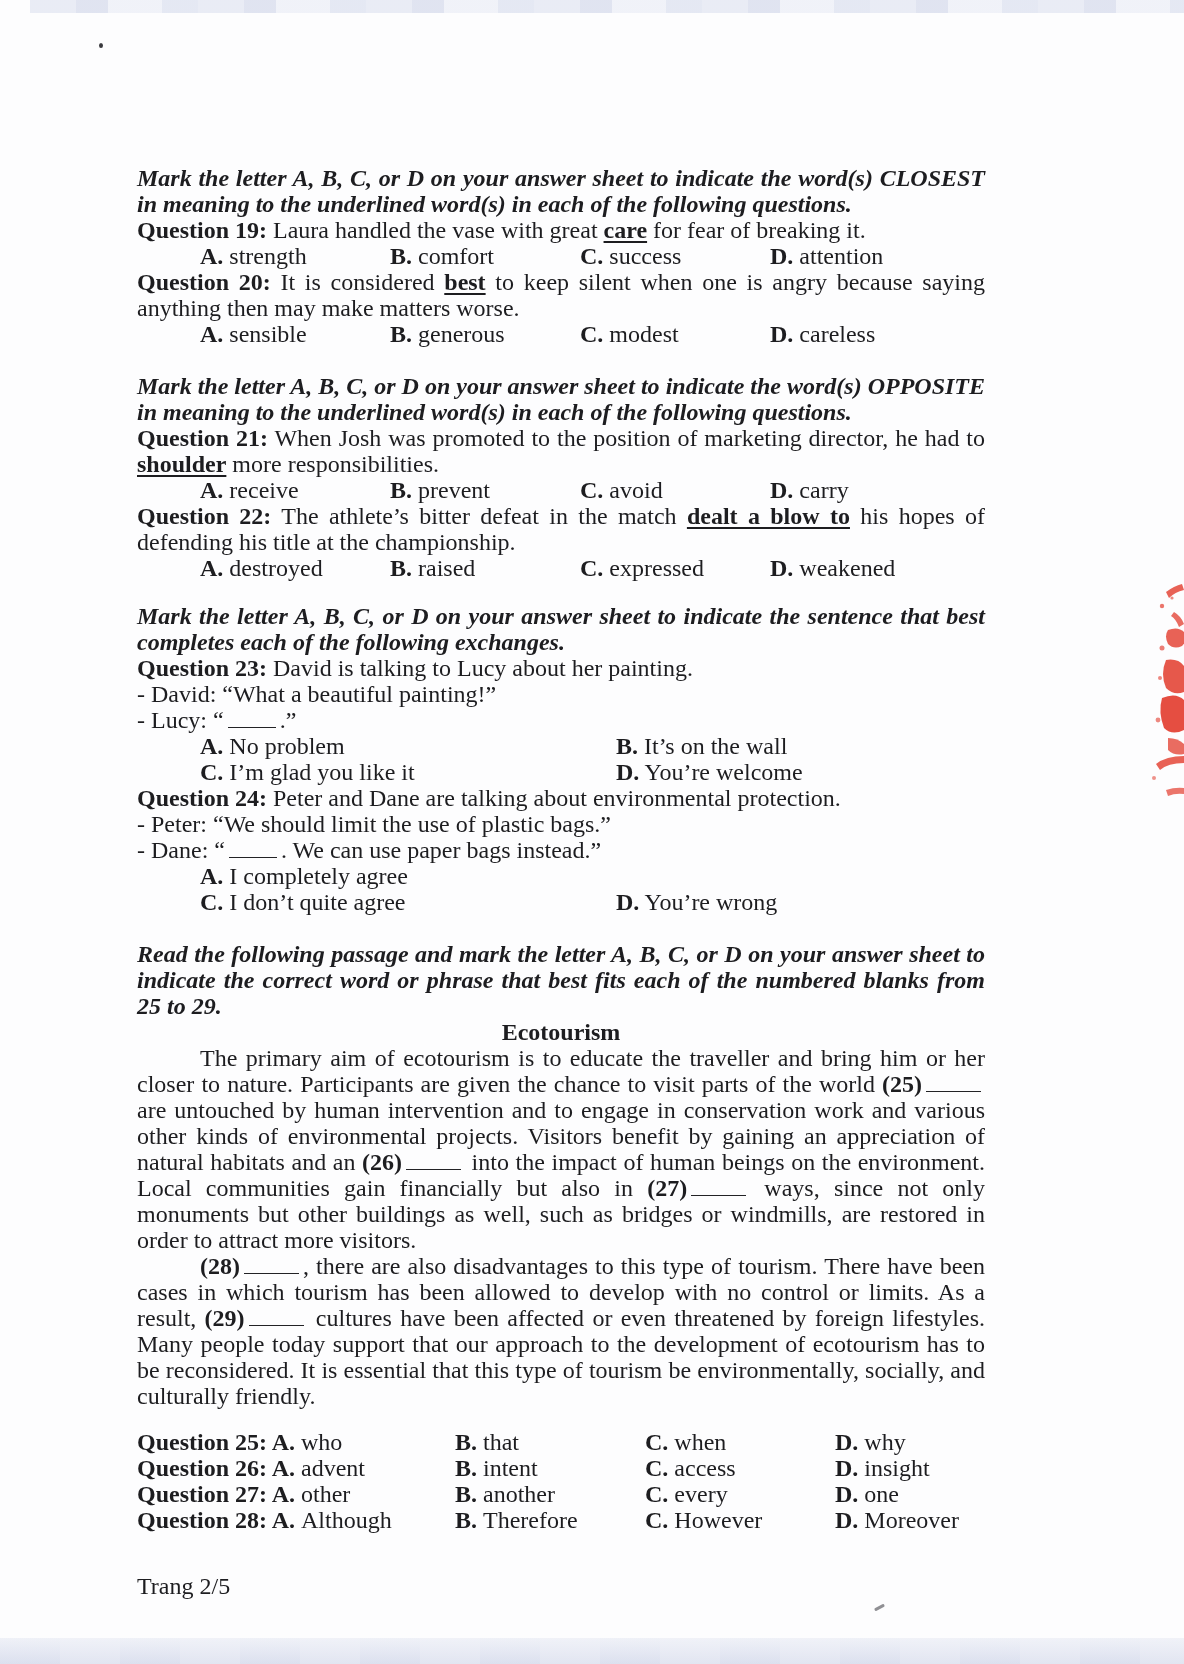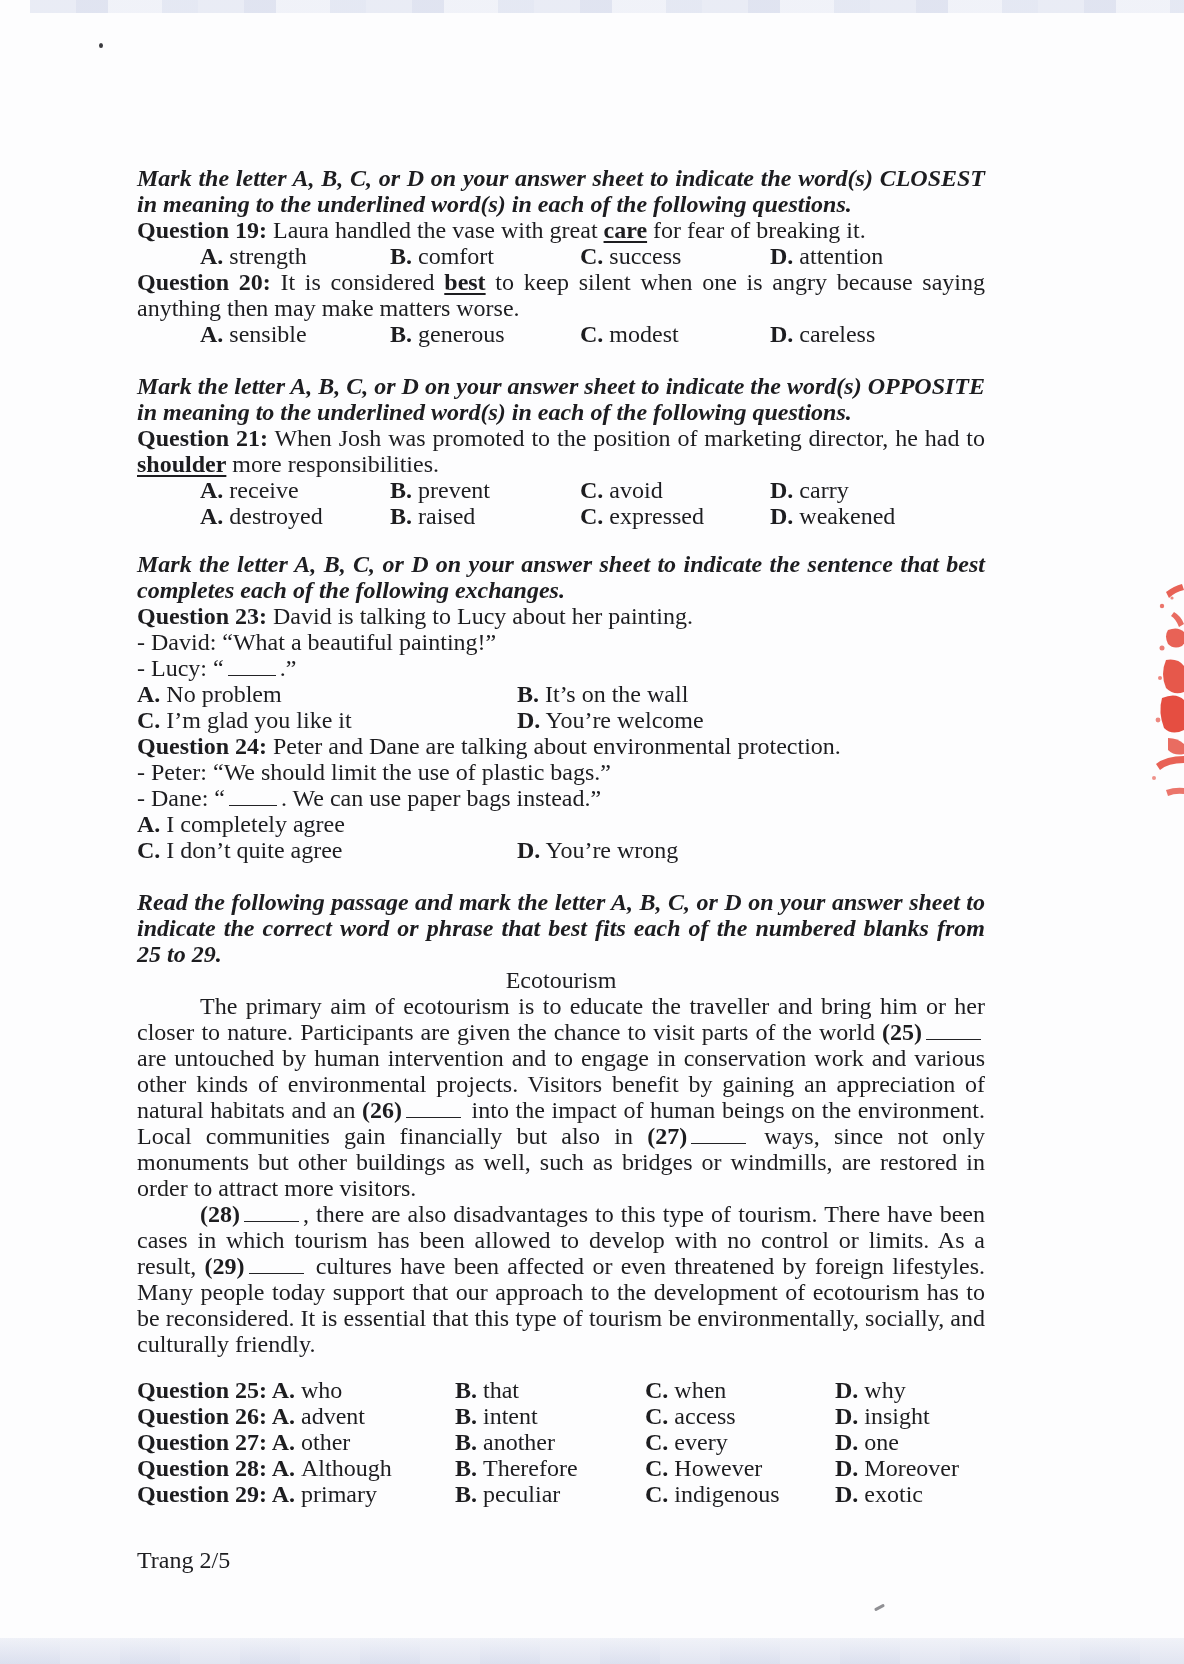--- a/index.html
+++ b/index.html
@@ -26,24 +26,24 @@
   .content{
     position:absolute;top:165px;left:137px;width:848px;
     font-size:24px;line-height:26px;
   }
   .b{font-weight:bold;}
   .instr{font-weight:bold;font-style:italic;text-align:justify;margin:0;}
   .stem{text-align:justify;margin:0;}
   .line{margin:0;}
   .ub{font-weight:bold;text-decoration:underline;text-decoration-thickness:1.6px;text-underline-offset:3px;}
   .opts4{display:grid;grid-template-columns:190px 190px 190px 1fr;margin-left:63px;}
-  .opts2{display:grid;grid-template-columns:380px 1fr;}
+  .opts2{display:grid;grid-template-columns:380px 1fr;margin-left:63px;gap:36px;}
   .sec{margin-top:26px;}
   .sec-sm{margin-top:22px;}
-  .center-b{text-align:center;font-weight:normal;margin:0;}
+  .center-b{text-align:center;font-weight:bold;margin:0;}
   .passage p{text-align:justify;text-indent:63px;margin:0;}
   .blank{
     display:inline-block;width:55px;height:14px;
     border-bottom:1.6px solid #232326;margin:0 4px;vertical-align:baseline;
   }
   .blank-sm{width:48px;}
   .row5{display:grid;grid-template-columns:318px 190px 190px 1fr;}
   .cloze-grid{margin-top:20px;}
   .footer{margin-top:40px;}
   .stamp{position:absolute;top:568px;right:0;width:52px;height:240px;pointer-events:none;}
@@ -79,20 +79,21 @@
   <p class="instr sec">Mark the letter A, B, C, or D on your answer sheet to indicate the word(s) OPPOSITE in meaning to the underlined word(s) in each of the following questions.</p>
 
   <p class="stem"><span class="b">Question 21:</span> <span>When Josh was promoted to the position of marketing director, he had to</span> <span class="ub">shoulder</span> <span>more responsibilities.</span></p>
   <div class="opts4">
     <div><span class="b">A.</span> <span>receive</span></div>
     <div><span class="b">B.</span> <span>prevent</span></div>
     <div><span class="b">C.</span> <span>avoid</span></div>
     <div><span class="b">D.</span> <span>carry</span></div>
   </div>
 
+  <p class="stem"><span class="b">Question 22:</span> <span>The athlete’s bitter defeat in the match</span> <span class="ub">dealt a blow to</span> <span>his hopes of defending his title at the championship.</span></p>
   <div class="opts4">
     <div><span class="b">A.</span> <span>destroyed</span></div>
     <div><span class="b">B.</span> <span>raised</span></div>
     <div><span class="b">C.</span> <span>expressed</span></div>
     <div><span class="b">D.</span> <span>weakened</span></div>
   </div>
 
   <p class="instr sec-sm">Mark the letter A, B, C, or D on your answer sheet to indicate the sentence that best completes each of the following exchanges.</p>
 
   <p class="stem"><span class="b">Question 23:</span> <span>David is talking to Lucy about her painting.</span></p>
@@ -144,26 +145,20 @@
         <div><span class="b">B. </span>another</div>
         <div><span class="b">C. </span>every</div>
         <div><span class="b">D. </span>one</div>
       </div>
       <div class="row5">
         <div><span class="b">Question 28: </span><span class="b">A. </span>Although</div>
         <div><span class="b">B. </span>Therefore</div>
         <div><span class="b">C. </span>However</div>
         <div><span class="b">D. </span>Moreover</div>
       </div>
-      <div class="row5">
-        <div><span class="b">Question 29: </span><span class="b">A. </span>primary</div>
-        <div><span class="b">B. </span>peculiar</div>
-        <div><span class="b">C. </span>indigenous</div>
-        <div><span class="b">D. </span>exotic</div>
-      </div>
     </div>
 
   <p class="footer">Trang 2/5</p>
 </div>
 
 <div class="stamp">
   <svg width="52" height="240" viewBox="0 0 52 240" xmlns="http://www.w3.org/2000/svg">
     <g fill="#e23b2c">
       <path d="M34 24 q8 -6 16 -8 l2 6 q-9 2 -15 8 z" opacity=".8"></path>
       <circle cx="30" cy="38" r="2.2" opacity=".7"></circle>

